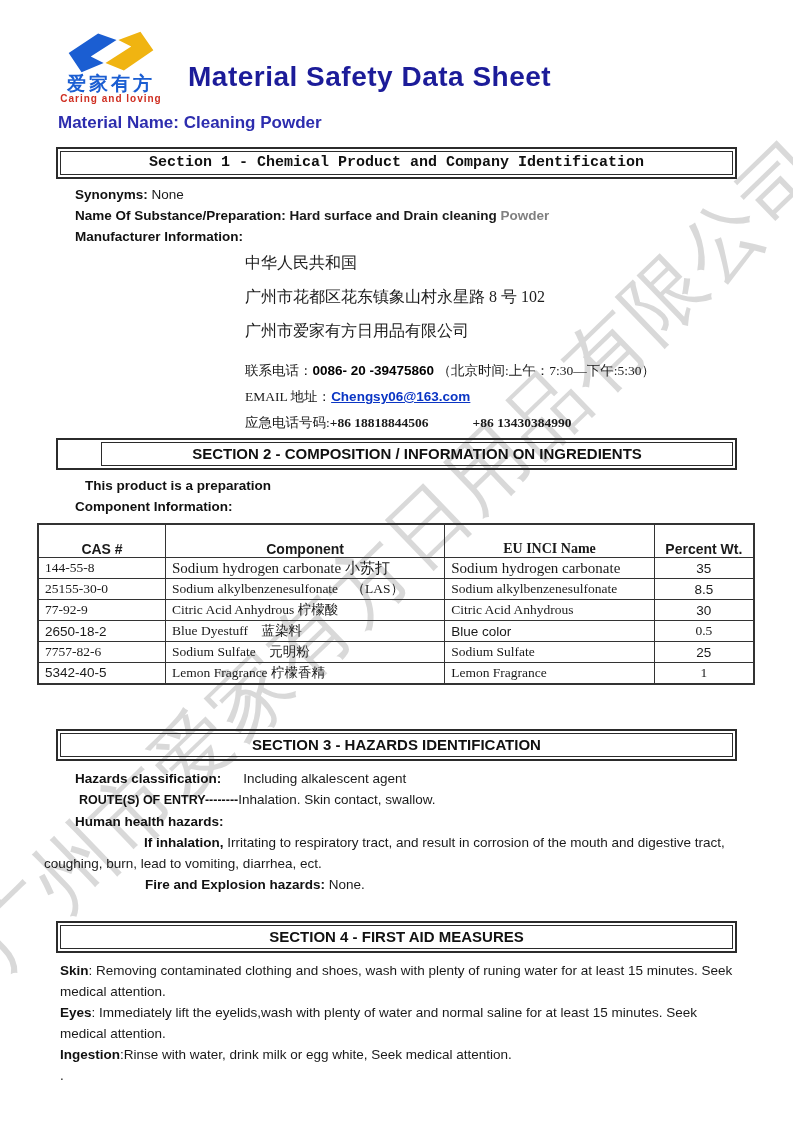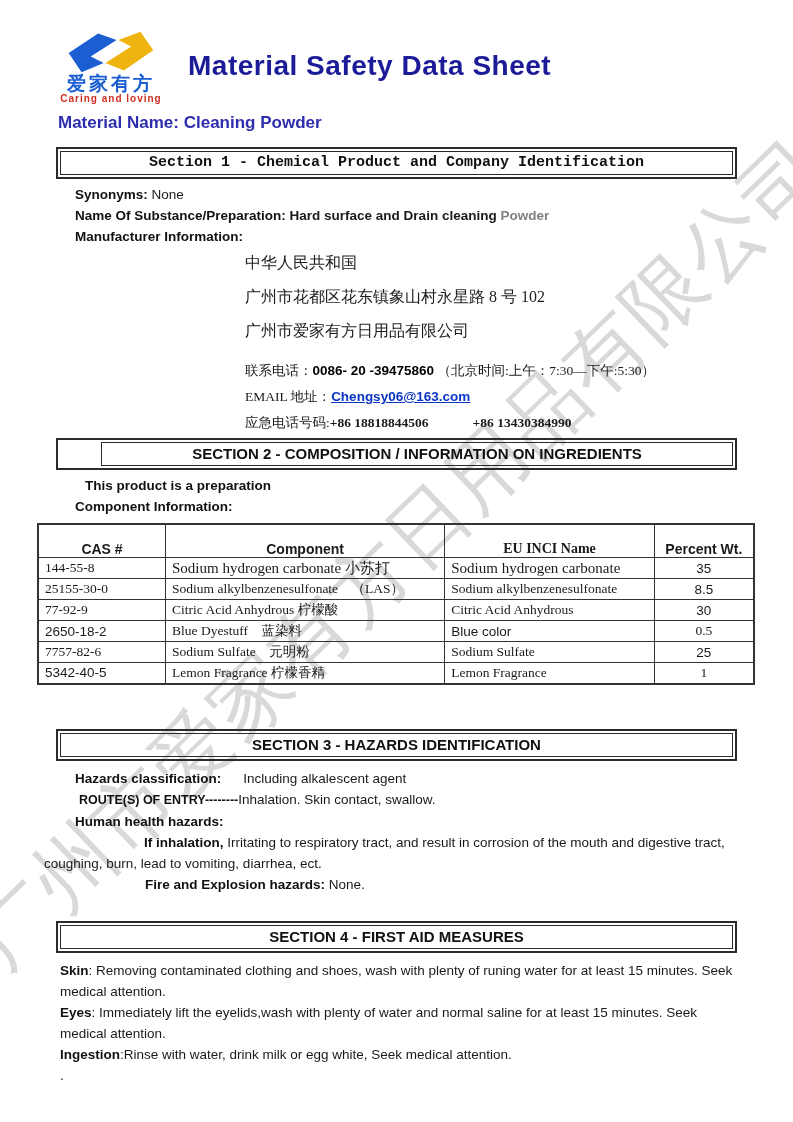--- a/index.html
+++ b/index.html
@@ -23,21 +23,21 @@
     font-size: 80px;
     letter-spacing: 2px;
     color: rgba(130,130,130,0.30);
     transform: rotate(-44deg);
     pointer-events: none;
     z-index: 0;
   }
   .content { position: relative; z-index: 1; }
 
   
-  .header-row { display: flex; align-items: flex-start; padding: 30px 68px 0 58px; }
+  .header-row { display: flex; align-items: center; padding: 30px 68px 0 58px; }
   .logo { width: 106px; text-align: center; flex: 0 0 auto; }
   .logo svg { display: block; margin: 0 auto; width: 92px; height: 44px; }
   .logo-cn { font-size: 19px; font-weight: bold; color: #1b5ed2; letter-spacing: 3px; line-height: 20px; }
   .logo-en { font-size: 10px; font-weight: bold; color: #cf2e21; letter-spacing: 1px; line-height: 9px; }
   .doc-title { margin: 20px 0 0 24px; font-size: 28px; font-weight: bold; color: #1c1c99; letter-spacing: 0.5px; }
   .material-name { margin: 10px 0 0 58px; font-size: 17px; font-weight: bold; color: #2d2dae; }
 
   
   .sec-box { margin: 0 56px; border: 2px solid #2b2b2b; padding: 2px; background: transparent; }
   .sec-box-inner { border: 1px solid #2b2b2b; text-align: center; font-weight: bold; font-size: 15px; padding: 2px 0 3px; color: #111; }

